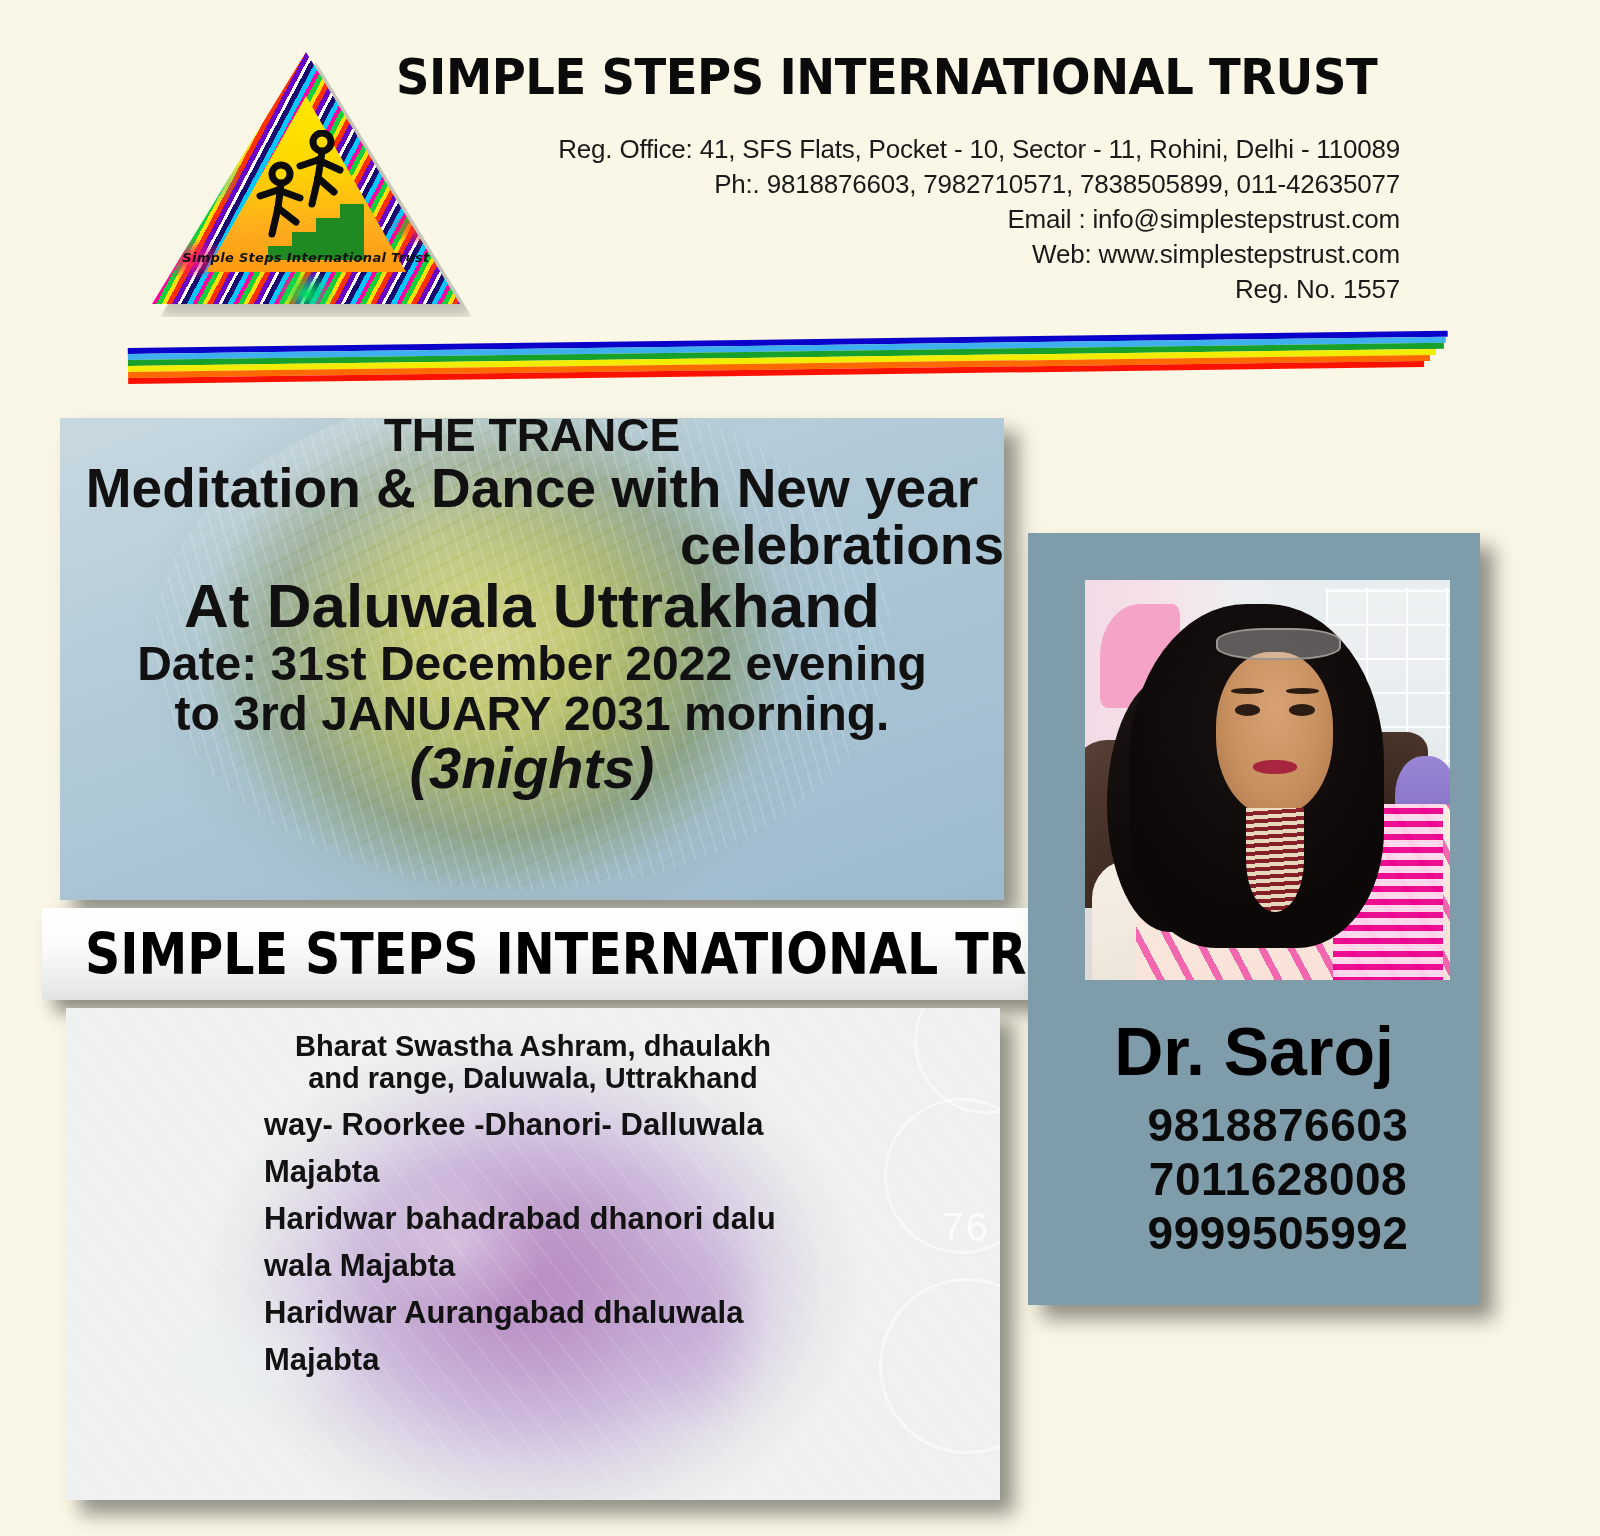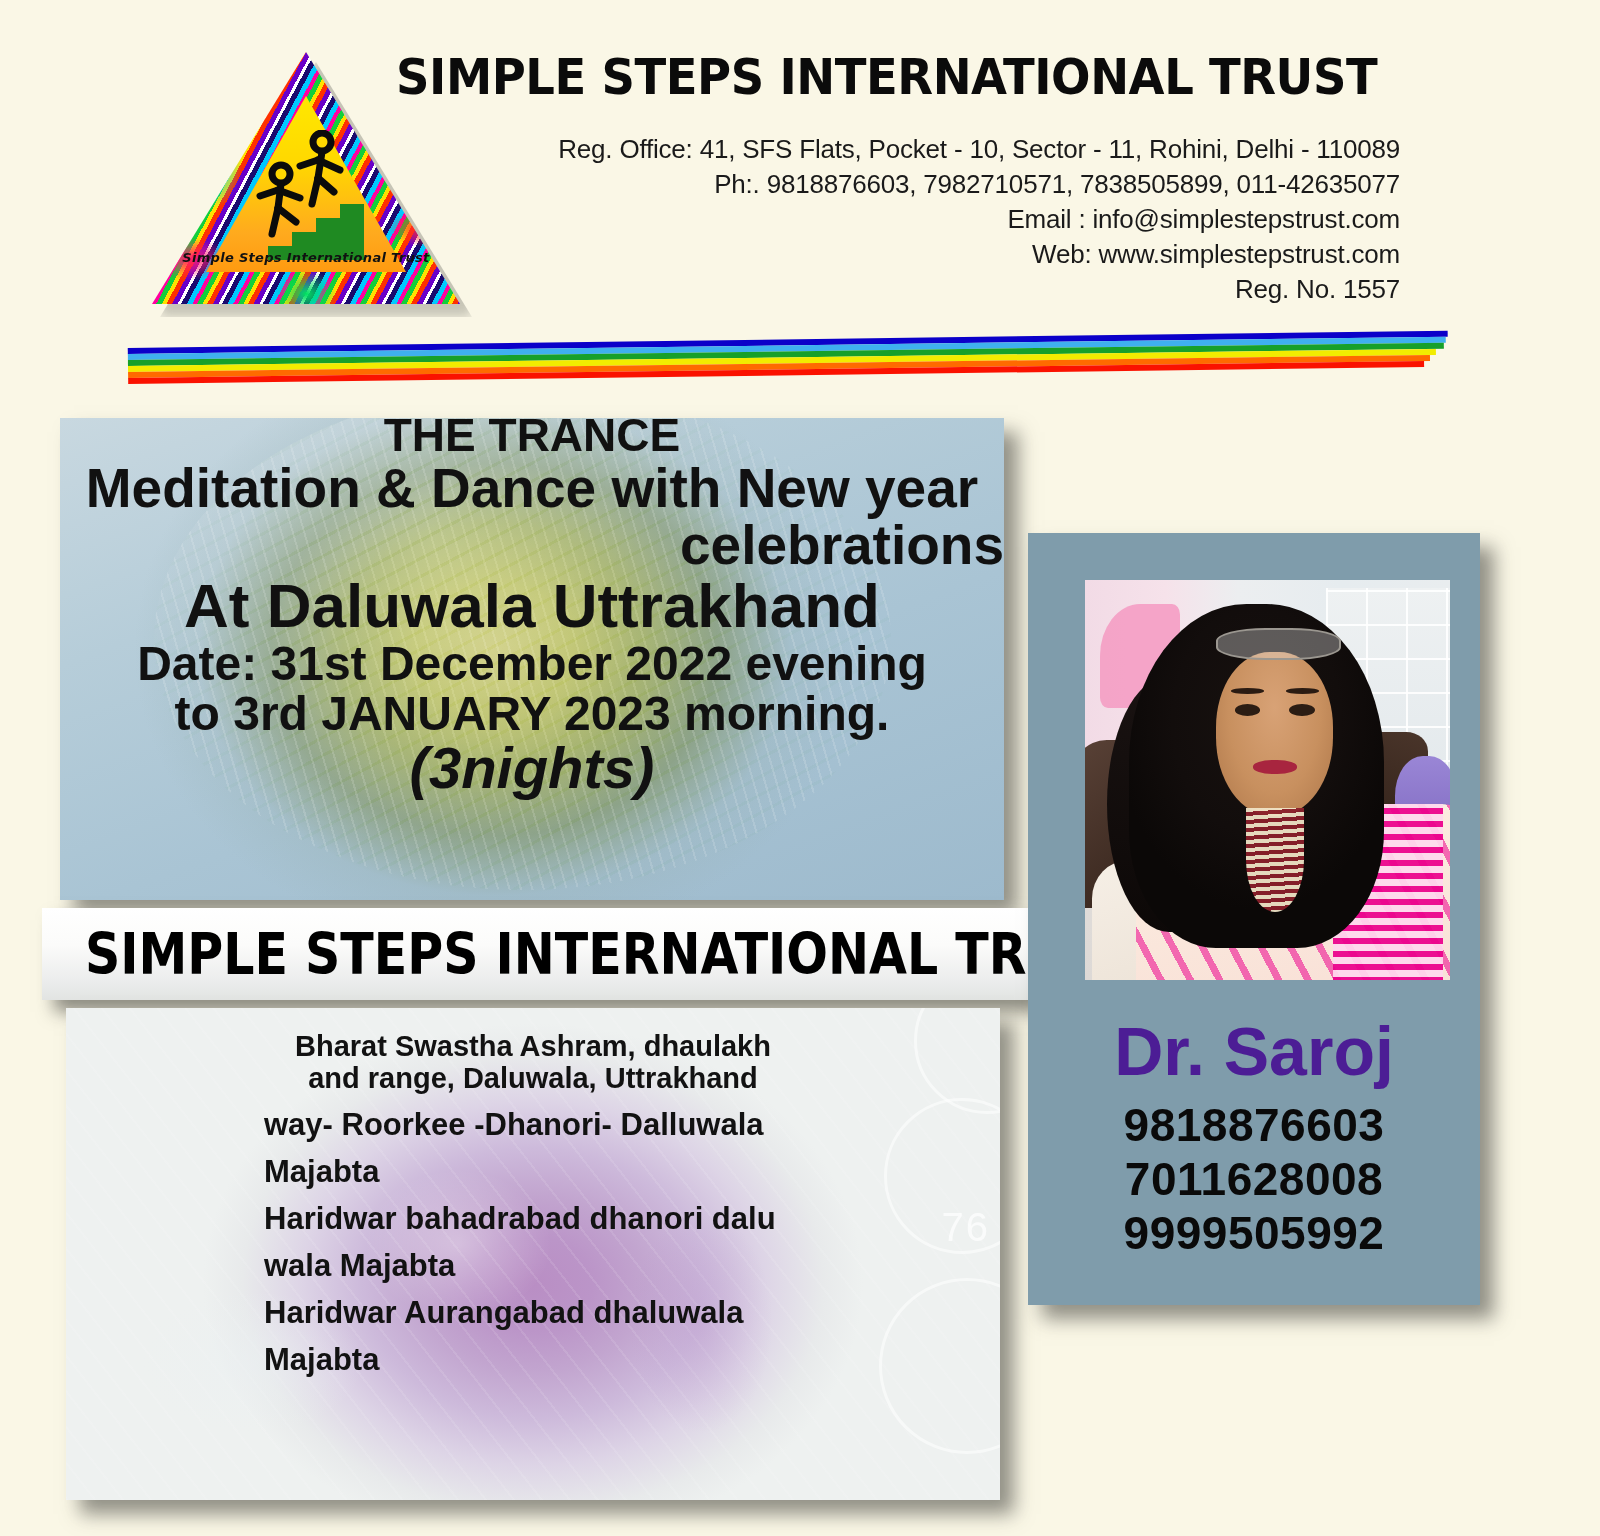--- a/index.html
+++ b/index.html
@@ -369,28 +369,29 @@
   }
 
   #saroj-name {
     position: absolute;
     left: 0; top: 484px;
     width: 452px;
     text-align: center;
     font-family: "Liberation Sans", sans-serif;
     font-weight: bold;
     font-size: 68px;
-    color: #4c1d95;
+    color: #000000;
     line-height: 1;
   }
   #saroj-phones {
     position: absolute;
     left: 0; top: 566px;
     width: 452px;
     text-align: center;
+    padding-left: 24px;
   }
   #saroj-phones .ph {
     font-family: "Liberation Sans", sans-serif;
     font-weight: bold;
     font-size: 46px;
     color: #0a0a0a;
     line-height: 1.17;
     letter-spacing: 0.5px;
   }
 </style>
@@ -452,21 +453,21 @@
 </div>
 
 <div id="poster-top">
   <div class="orb-tex"></div>
   <div id="poster-top-text">
     <div class="l1">THE TRANCE</div>
     <div class="l2">Meditation &amp; Dance with New year</div>
     <div class="l3">celebrations</div>
     <div class="l4">At Daluwala Uttrakhand</div>
     <div class="l5">Date: 31st December 2022 evening</div>
-    <div class="l6">to 3rd JANUARY 2023 morning.</div>
+    <div class="l6">to 3rd JANUARY 2031 morning.</div>
     <div class="l7">(3nights)</div>
   </div>
 </div>
 
 <div id="banner">
   <div id="banner-text">SIMPLE STEPS INTERNATIONAL TRUST</div>
 </div>
 
 <div id="poster-bottom">
   <div class="rose-tex"></div>

